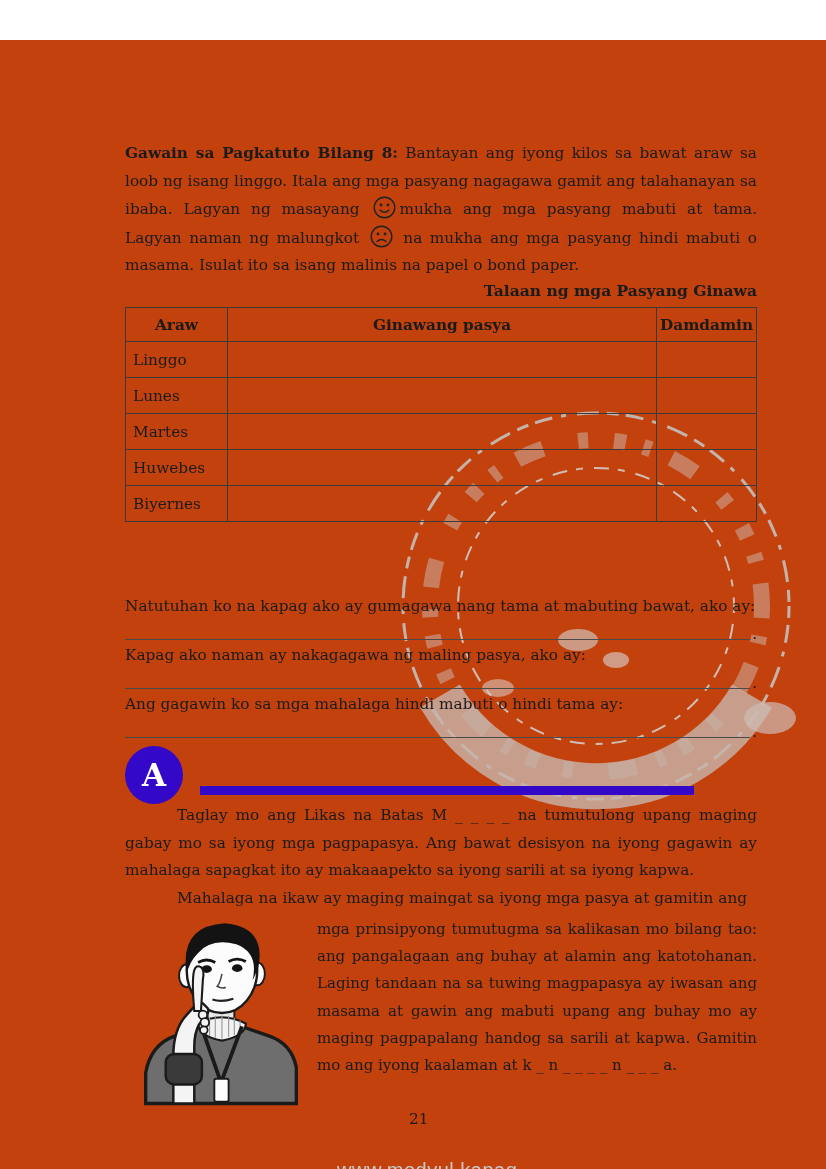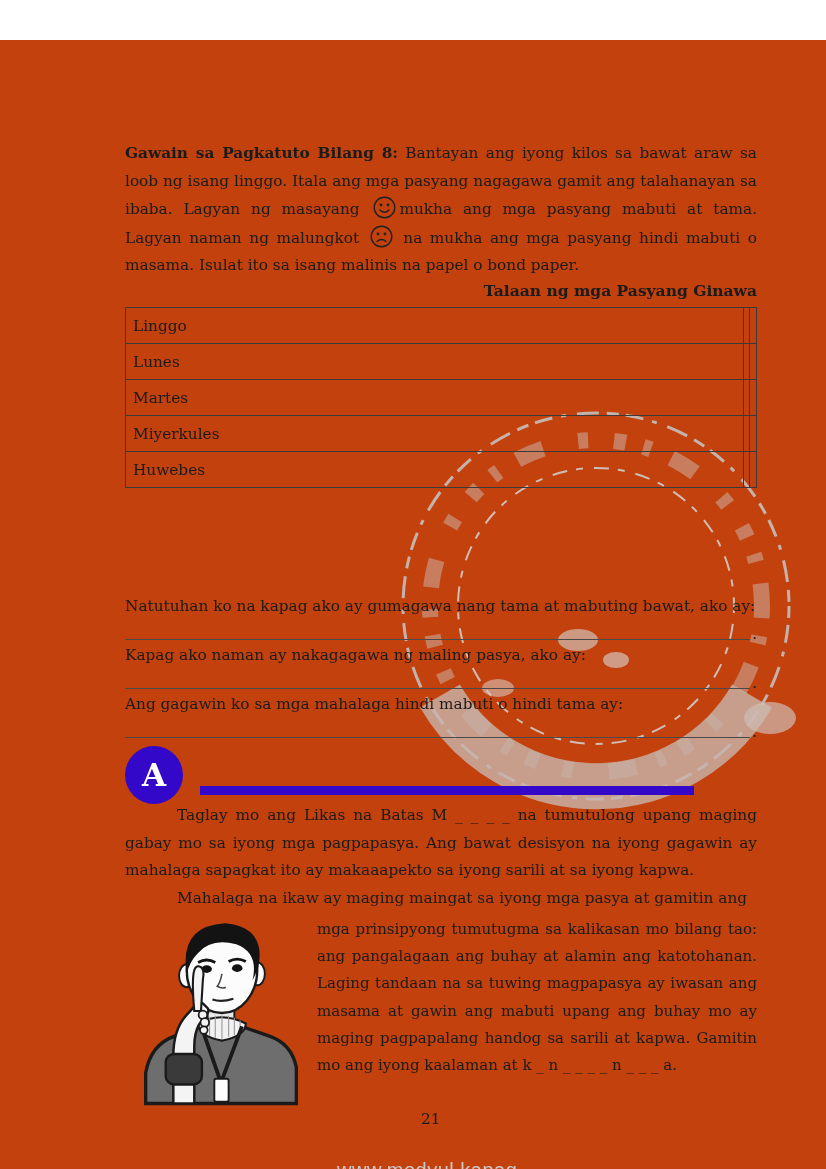--- a/index.html
+++ b/index.html
@@ -38,21 +38,21 @@
   .hrule { left:200px; top:746px; width:494px; height:9px; background:var(--accent); }
 
   .bodytext { left:125px; top:762px; width:632px; font-size:15.3px; line-height:27.5px; text-align:justify; }
   .bodytext p { text-indent:52px; }
 
   .bottom { left:125px; top:876px; width:632px; display:flex; }
   .figure-box { width:178px; flex:0 0 178px; padding-left:14px; }
   .bottom-text { flex:1; font-size:15px; line-height:27.2px; text-align:justify; margin-left:14px; }
 
   .footer { left:125px; top:1070px; width:632px; height:22px; font-size:15.3px; }
-  .pgnum { position:absolute; left:296px; top:0; }
+  .pgnum { position:absolute; left:284px; top:0; }
   .edition { position:absolute; right:0; top:0; font-style:italic; font-size:15px; }
 
   .site { left:337px; top:1119px; font-family:"Liberation Sans", sans-serif; font-size:20px;
           color:#c9c9c9; letter-spacing:0.5px; }
 </style>
 </head>
 <body>
 
 <div class="page" style="--accent: #3408c8;">
 
@@ -78,42 +78,47 @@
         <circle cx="12.5" cy="12.5" r="10.3" fill="none" stroke="#222222" stroke-width="1.4"></circle>
         <circle cx="9" cy="10" r="1.4" fill="#222222"></circle>
         <circle cx="16" cy="10" r="1.4" fill="#222222"></circle>
         <path d="M8 17.5 Q12.5 13.5 17 17.5" fill="none" stroke="#222222" stroke-width="1.4" stroke-linecap="round"></path>
       </svg><span> na mukha ang mga pasyang hindi mabuti o masama. Isulat ito sa isang malinis na papel o bond paper.</span></p>
 
   <div class="layer table-title">Talaan ng mga Pasyang Ginawa</div>
 
   <table class="pasya">
     <tbody>
+        <tr>
+      <th class="col-araw">Araw</th>
+      <th class="col-pasya">Ginawang pasya</th>
+      <th class="col-damdamin">Damdamin</th>
+    </tr>
     <tr>
           <td class="day">Linggo</td>
           <td></td>
           <td></td>
         </tr>
     <tr>
           <td class="day">Lunes</td>
           <td></td>
           <td></td>
         </tr>
     <tr>
           <td class="day">Martes</td>
           <td></td>
           <td></td>
         </tr>
     <tr>
-          <td class="day">Miyerkules</td>
+          <td class="day">Huwebes</td>
           <td></td>
           <td></td>
         </tr>
     <tr>
-          <td class="day">Huwebes</td>
+          <td class="day">Biyernes</td>
           <td></td>
           <td></td>
         </tr>
   </tbody>
     </table>
 
   <div class="layer reflections">
     <div class="prompt">Natutuhan ko na kapag ako ay gumagawa nang tama at mabuting bawat,  ako ay:</div>
     <div class="blank">
         <span class="rule"></span>

